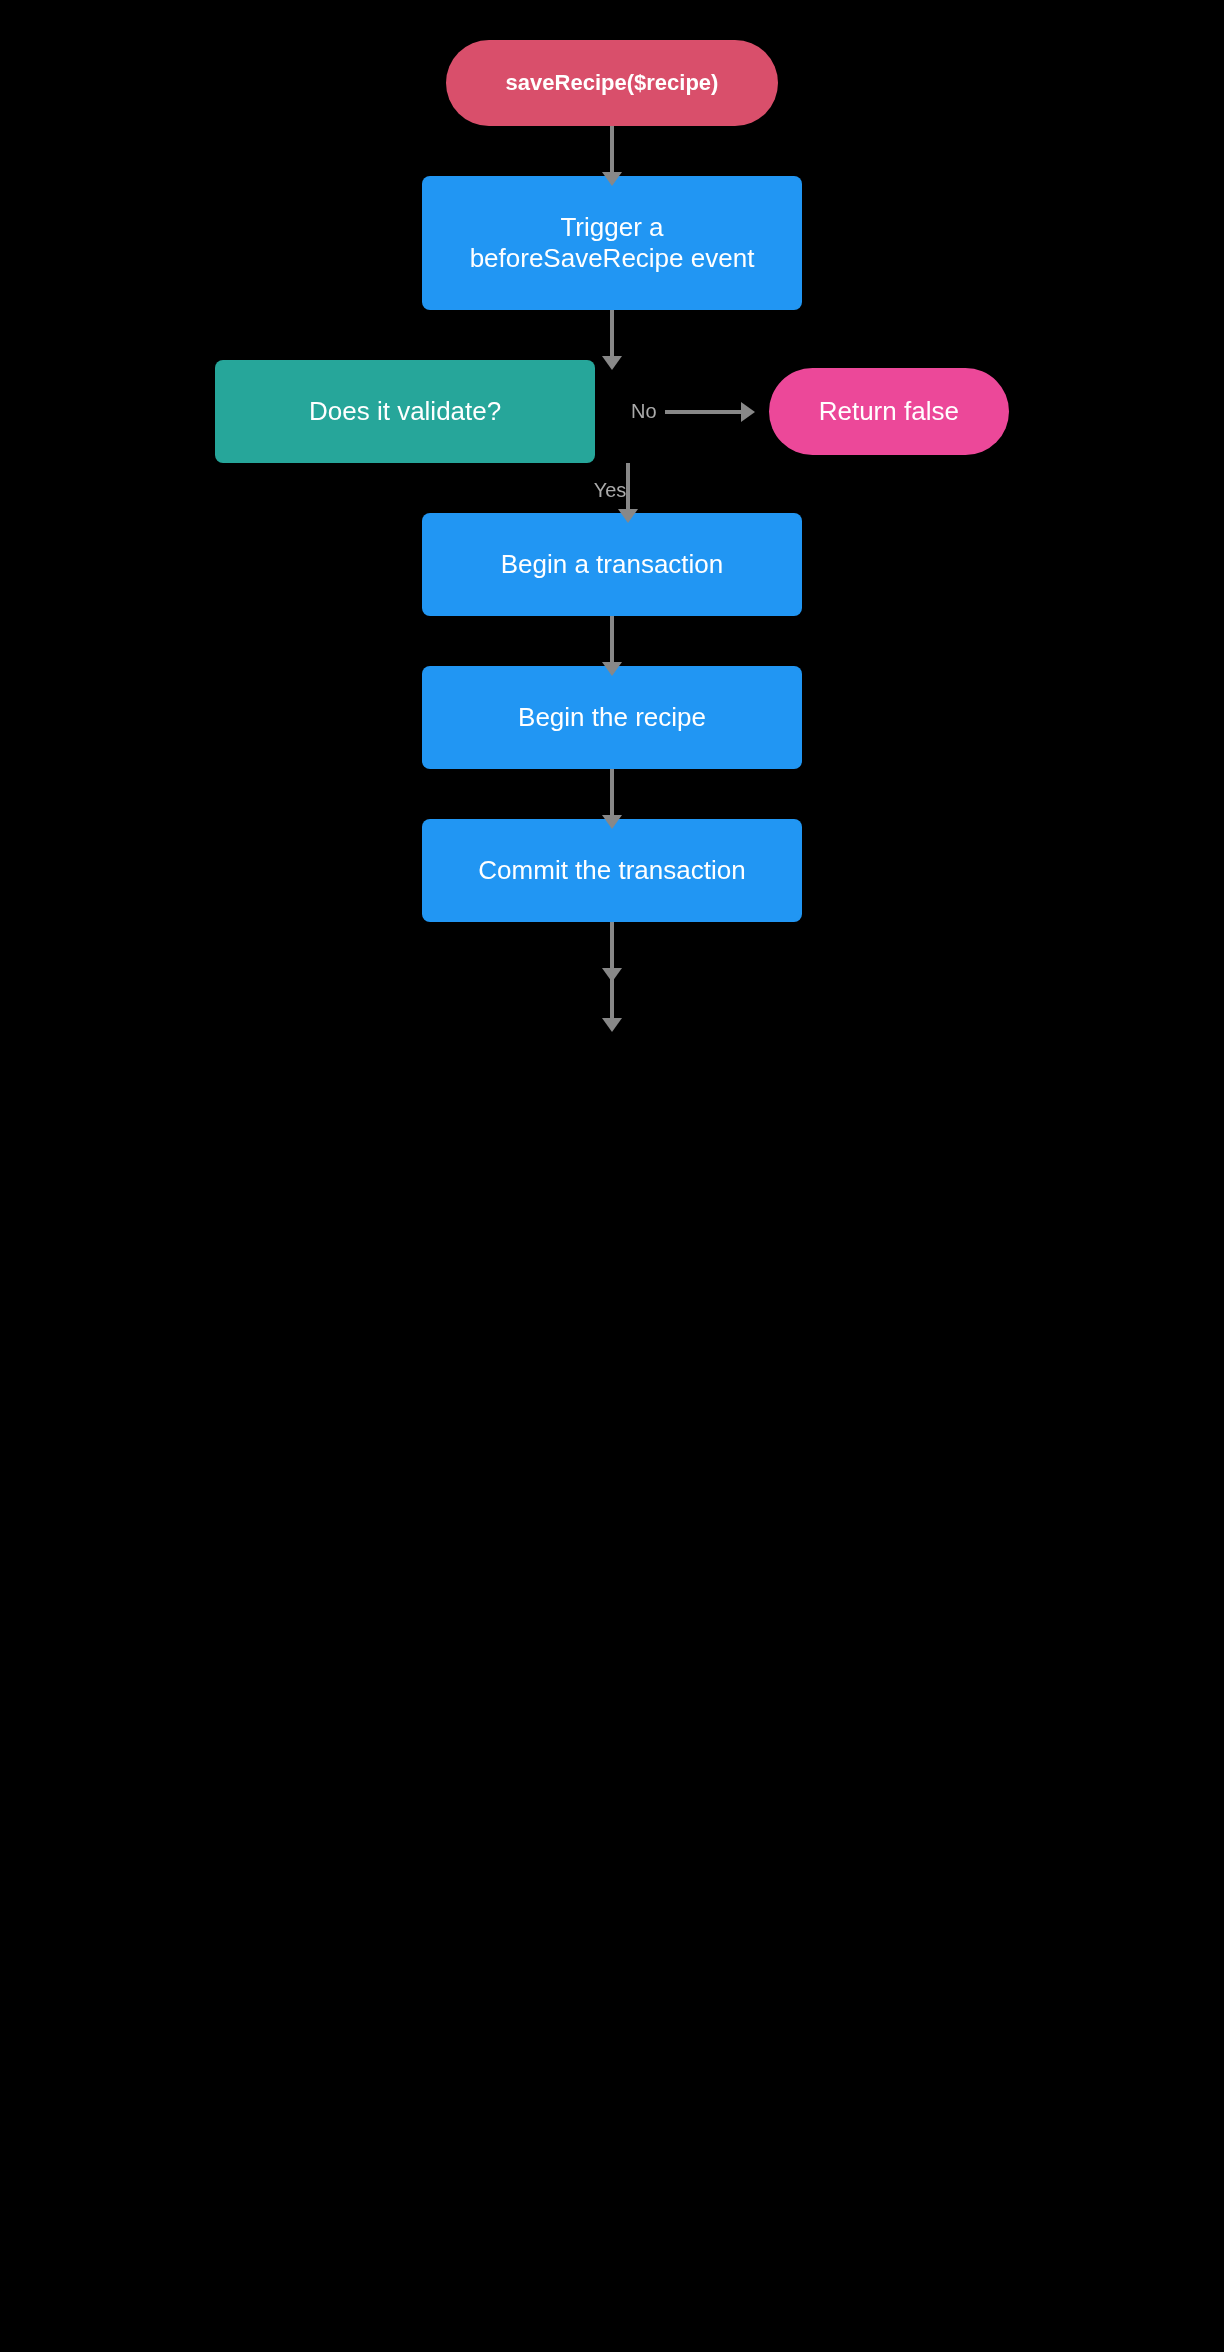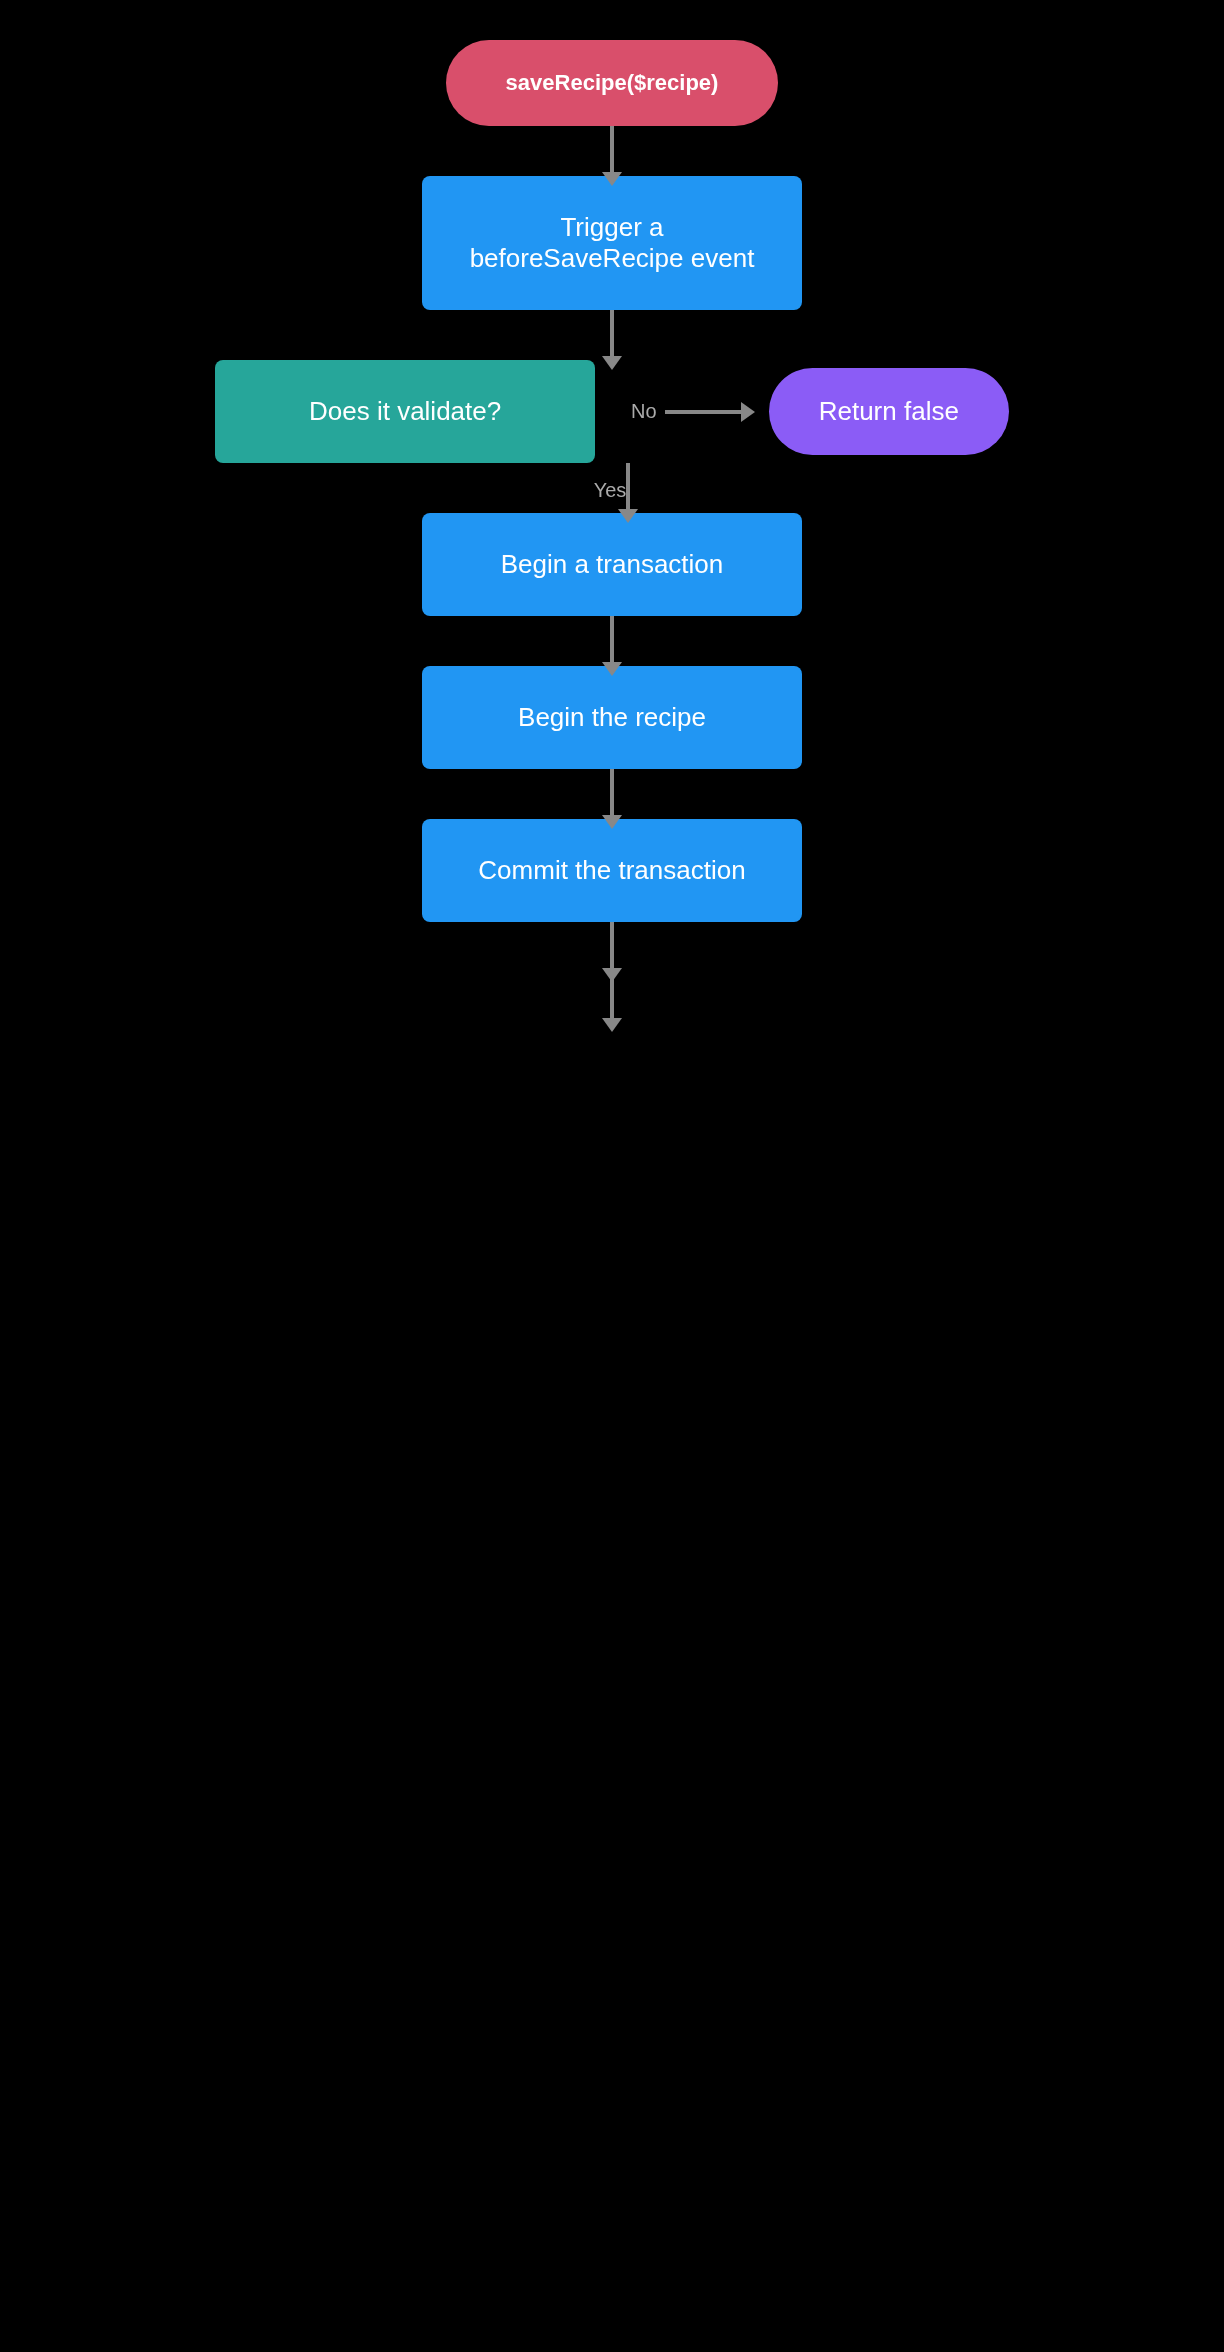--- a/index.html
+++ b/index.html
@@ -125,21 +125,21 @@
       align-items: center;
     }
 
     .no-text {
       color: #aaa;
       font-size: 20px;
       margin-right: 8px;
     }
 
     .return-false-node {
-      background-color: #8b5cf6;
+      background-color: #ec4899;
       border-radius: 50px;
       color: #ffffff;
       font-size: 26px;
       padding: 28px 50px;
       min-width: 220px;
     }
 
     .yes-arrow-container {
       display: flex;
       flex-direction: row;

